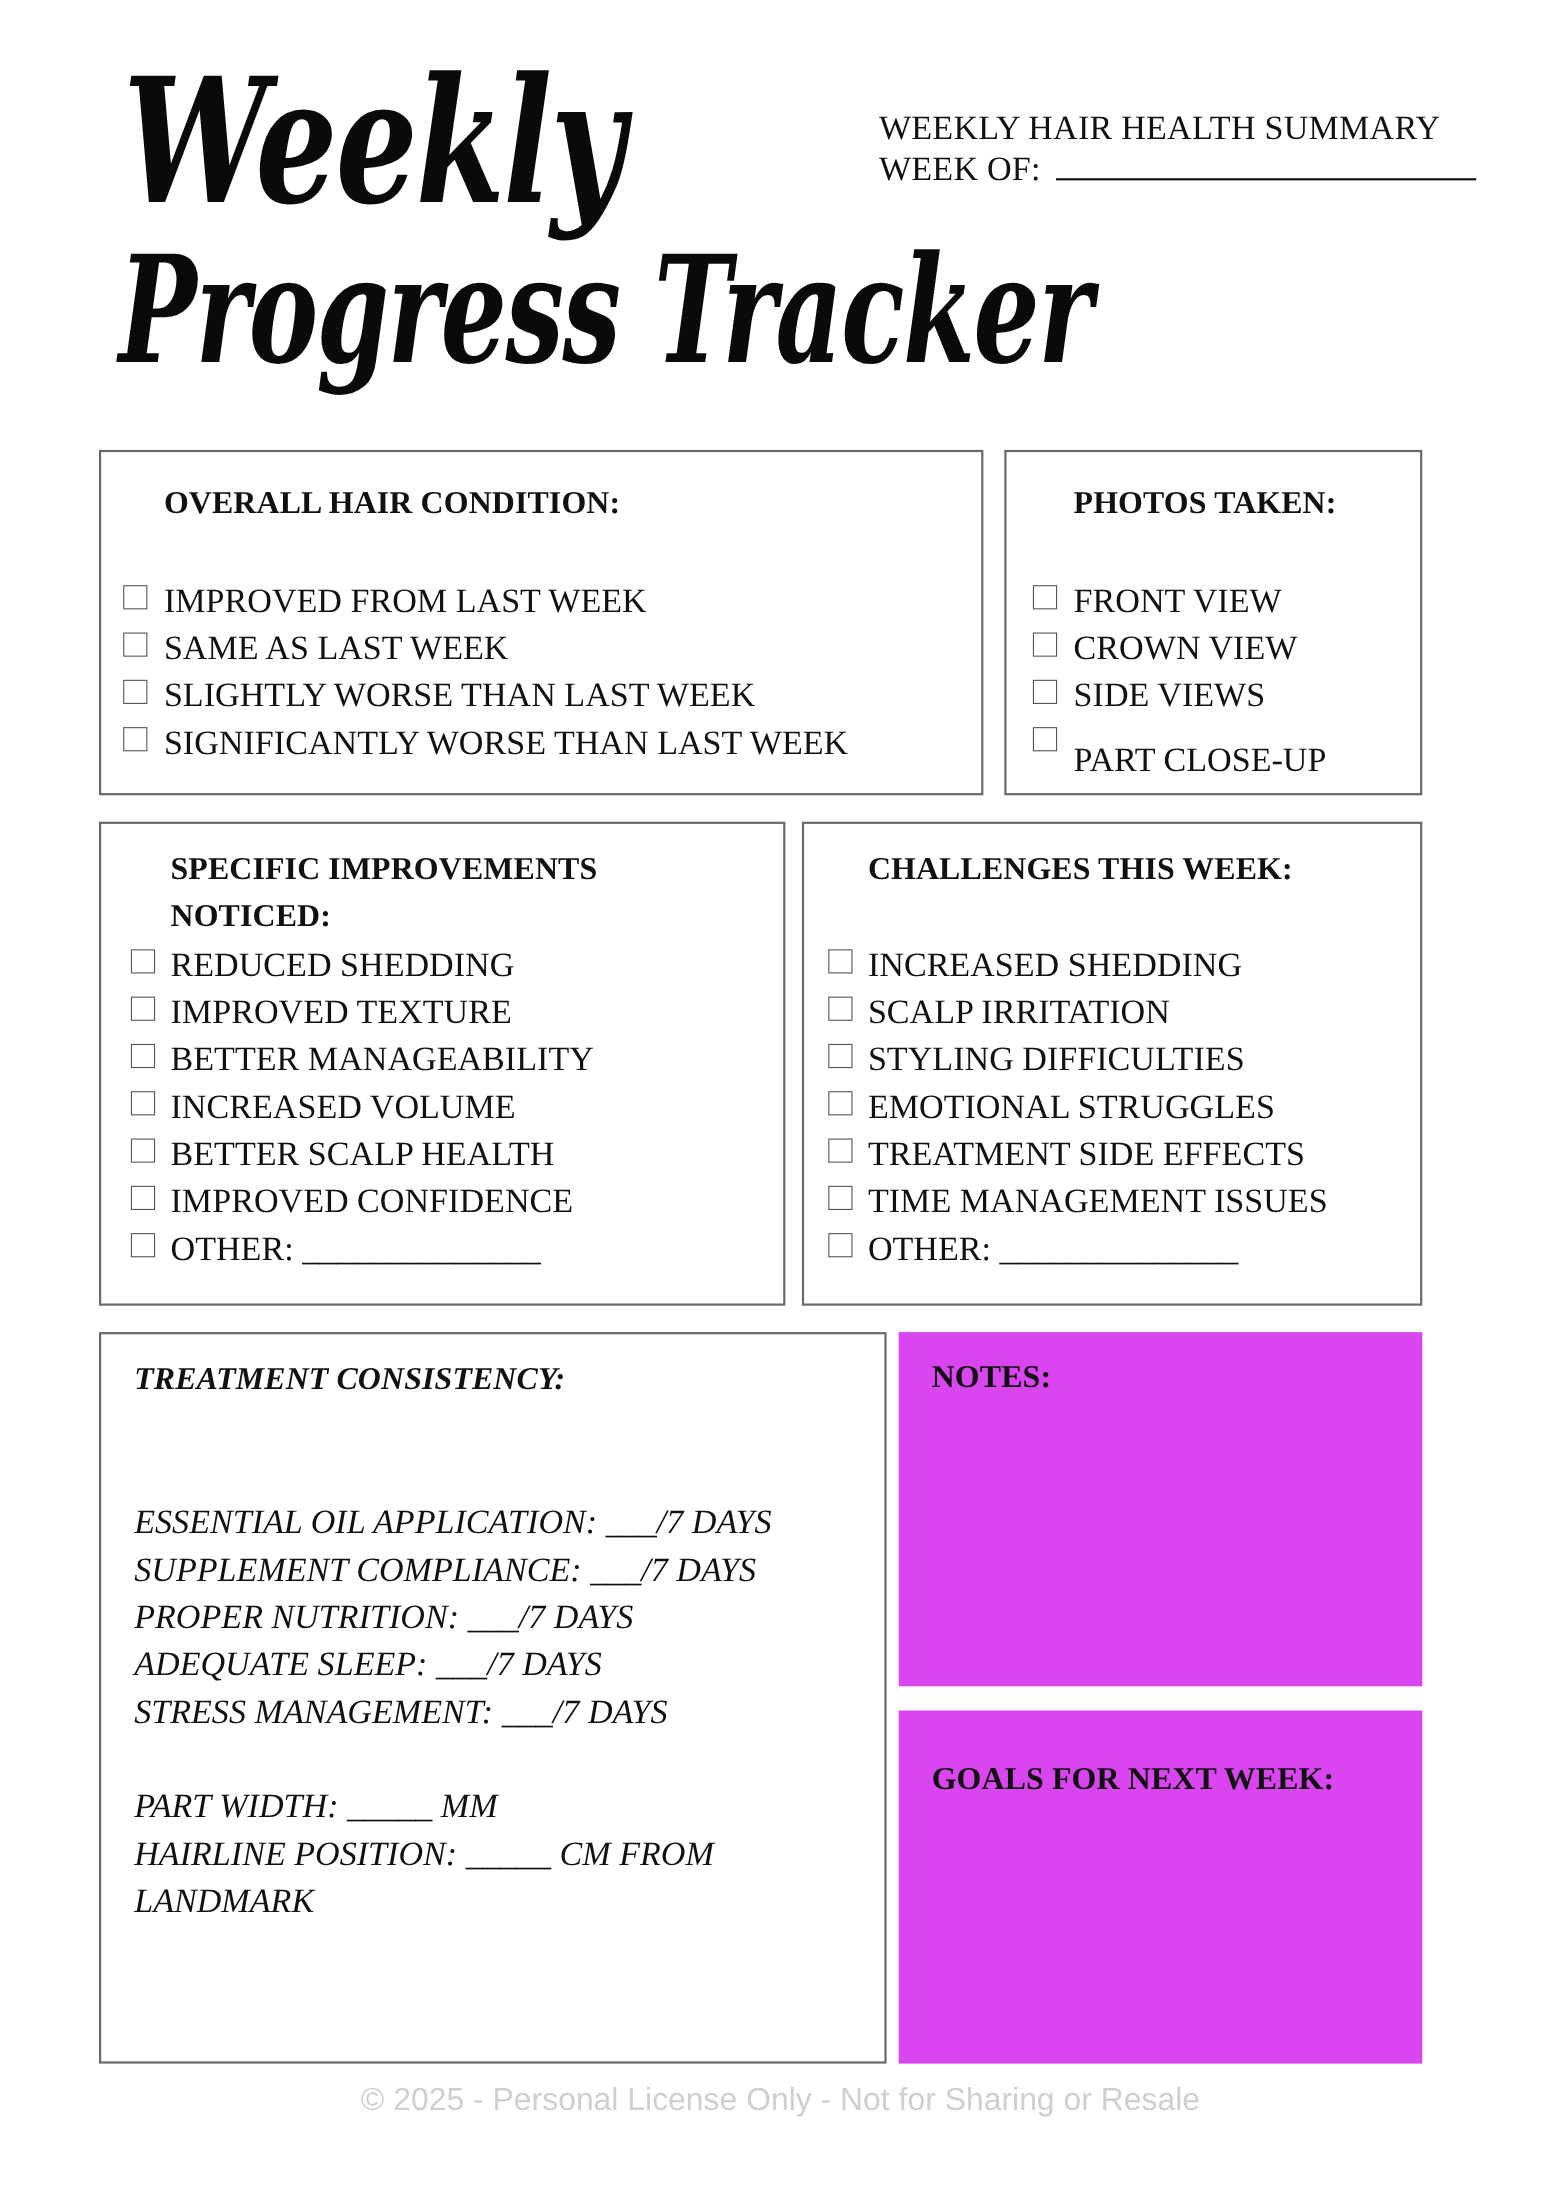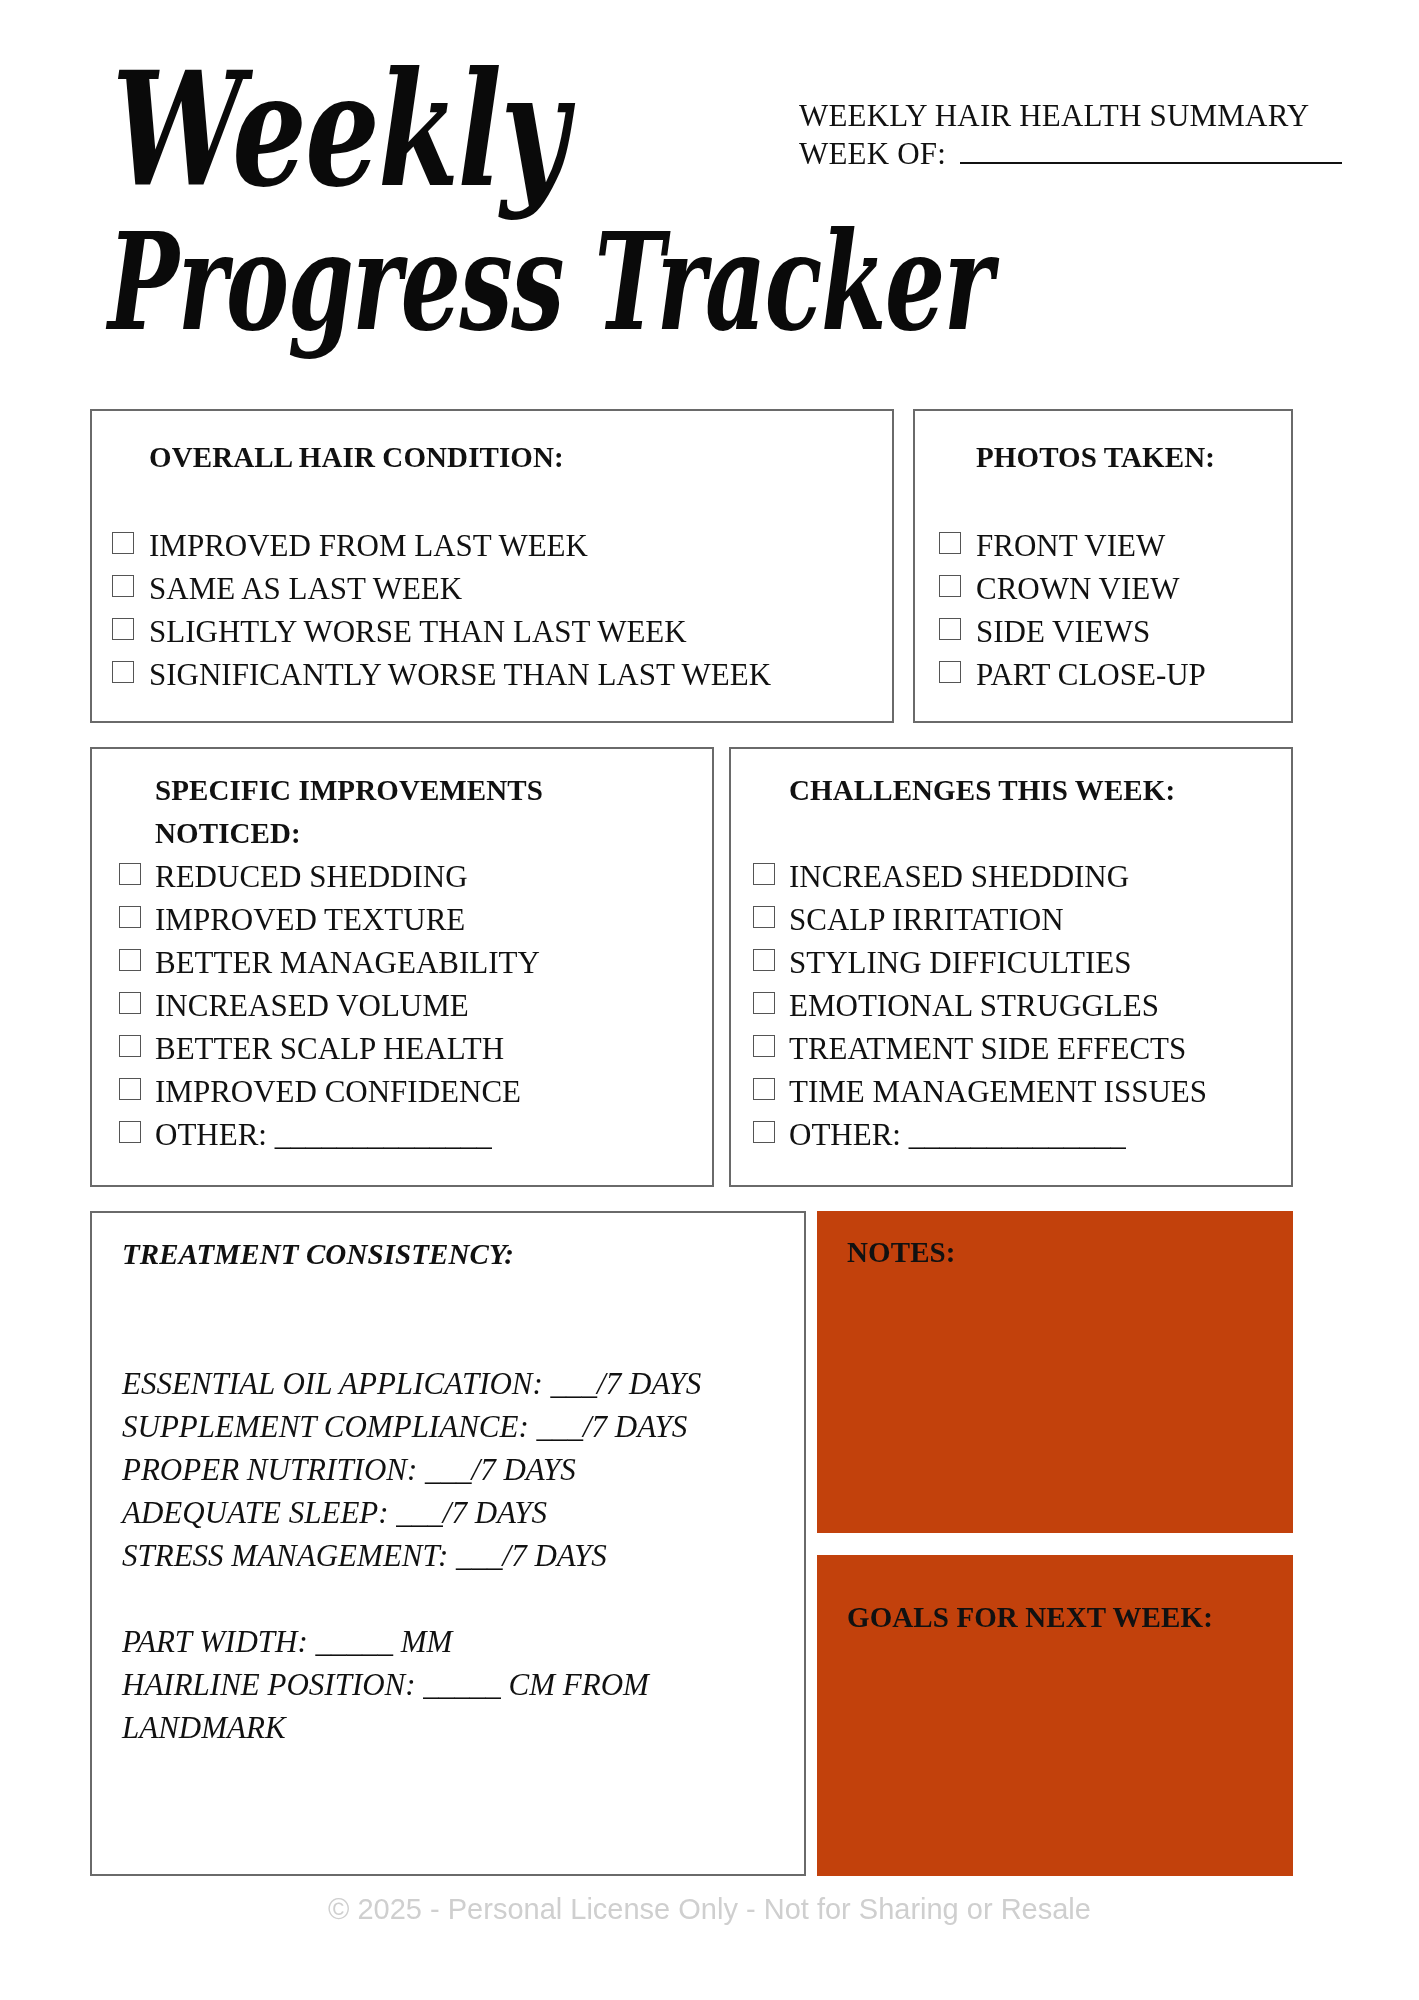--- a/index.html
+++ b/index.html
@@ -14,21 +14,21 @@
               transform: scale(0.78, 1.05); font-weight: 700; }
   .script.pt { left: 108px; top: 214px; font-size: 135px; line-height: 135px;
                transform: scale(0.70, 1.0); font-weight: 700; }
 
   .hdr { position: absolute; left: 752px; font-size: 31px; line-height: 38px; white-space: nowrap; letter-spacing: 0.2px; margin-left: 47px; }
   .hdr.l1 { top: 97px; }
   .hdr.l2 { top: 135px; }
   .underline-fill { display: inline-block; border-bottom: 2px solid #111; height: 24px; vertical-align: baseline; }
 
   .box { position: absolute; border: 2px solid #6a6a6a; box-sizing: border-box; background: #fff; }
-  .box.soft { border: none; background: #c2410c; }
+  .box.soft { border: none; background: #d946ef; }
 
   .h { position: absolute; font-weight: 700; font-size: 29px; line-height: 43px; white-space: nowrap; letter-spacing: 0.1px; }
   .item { position: absolute; font-size: 31px; line-height: 43px; white-space: nowrap; height: 43px; }
   .cb { position: absolute; width: 22px; height: 22px; border: 1.5px solid #555; box-sizing: border-box; background: #fff; }
   .txt { position: absolute; font-size: 31px; line-height: 43px; white-space: nowrap; }
 
   .footer { position: absolute; left: 0; width: 1419px; top: 1893px; text-align: center;
             font-family: "Liberation Sans", "DejaVu Sans", sans-serif; font-size: 29px; color: #cfcfcf; }
 </style>
 </head>
@@ -72,21 +72,21 @@
   <div class="item" style="left:24px; top:156px;">
     <span class="cb" style="left:0; top:8px;"></span>
     <span class="txt" style="left:37px; top:0;">CROWN VIEW</span>
   </div>
   <div class="item" style="left:24px; top:199px;">
     <span class="cb" style="left:0; top:8px;"></span>
     <span class="txt" style="left:37px; top:0;">SIDE VIEWS</span>
   </div>
   <div class="item" style="left:24px; top:242px;">
     <span class="cb" style="left:0; top:8px;"></span>
-    <span class="txt" style="left:37px; top:0;">PART CLOSE-UP</span>
+    <span class="txt" style="left:37px; top:16px;">PART CLOSE-UP</span>
   </div>
 </div>
 
 <div class="box" style="left:90px; top:747px; width:624px; height:440px;">
   <div class="h" style="left:63px; top:20px;">SPECIFIC IMPROVEMENTS</div>
   <div class="h" style="left:63px; top:63px;">NOTICED:</div>
   <div class="item" style="left:27px; top:106px;">
     <span class="cb" style="left:0; top:8px;"></span>
     <span class="txt" style="left:36px; top:0;">REDUCED SHEDDING</span>
   </div>

